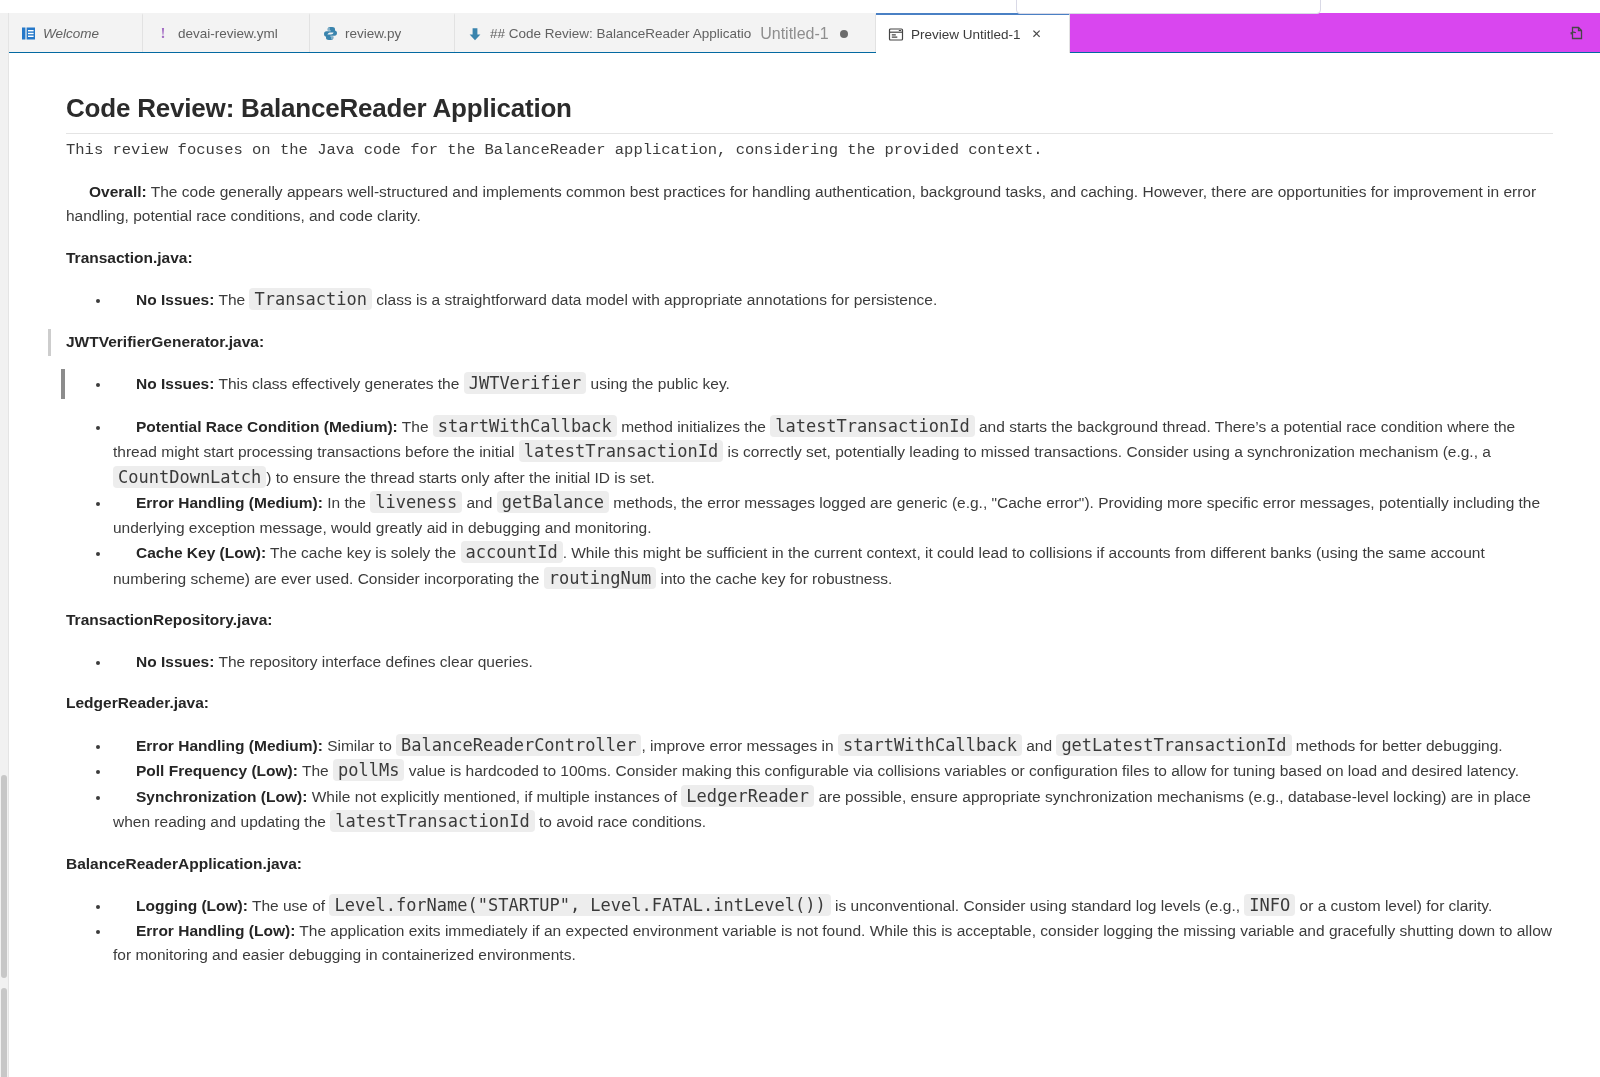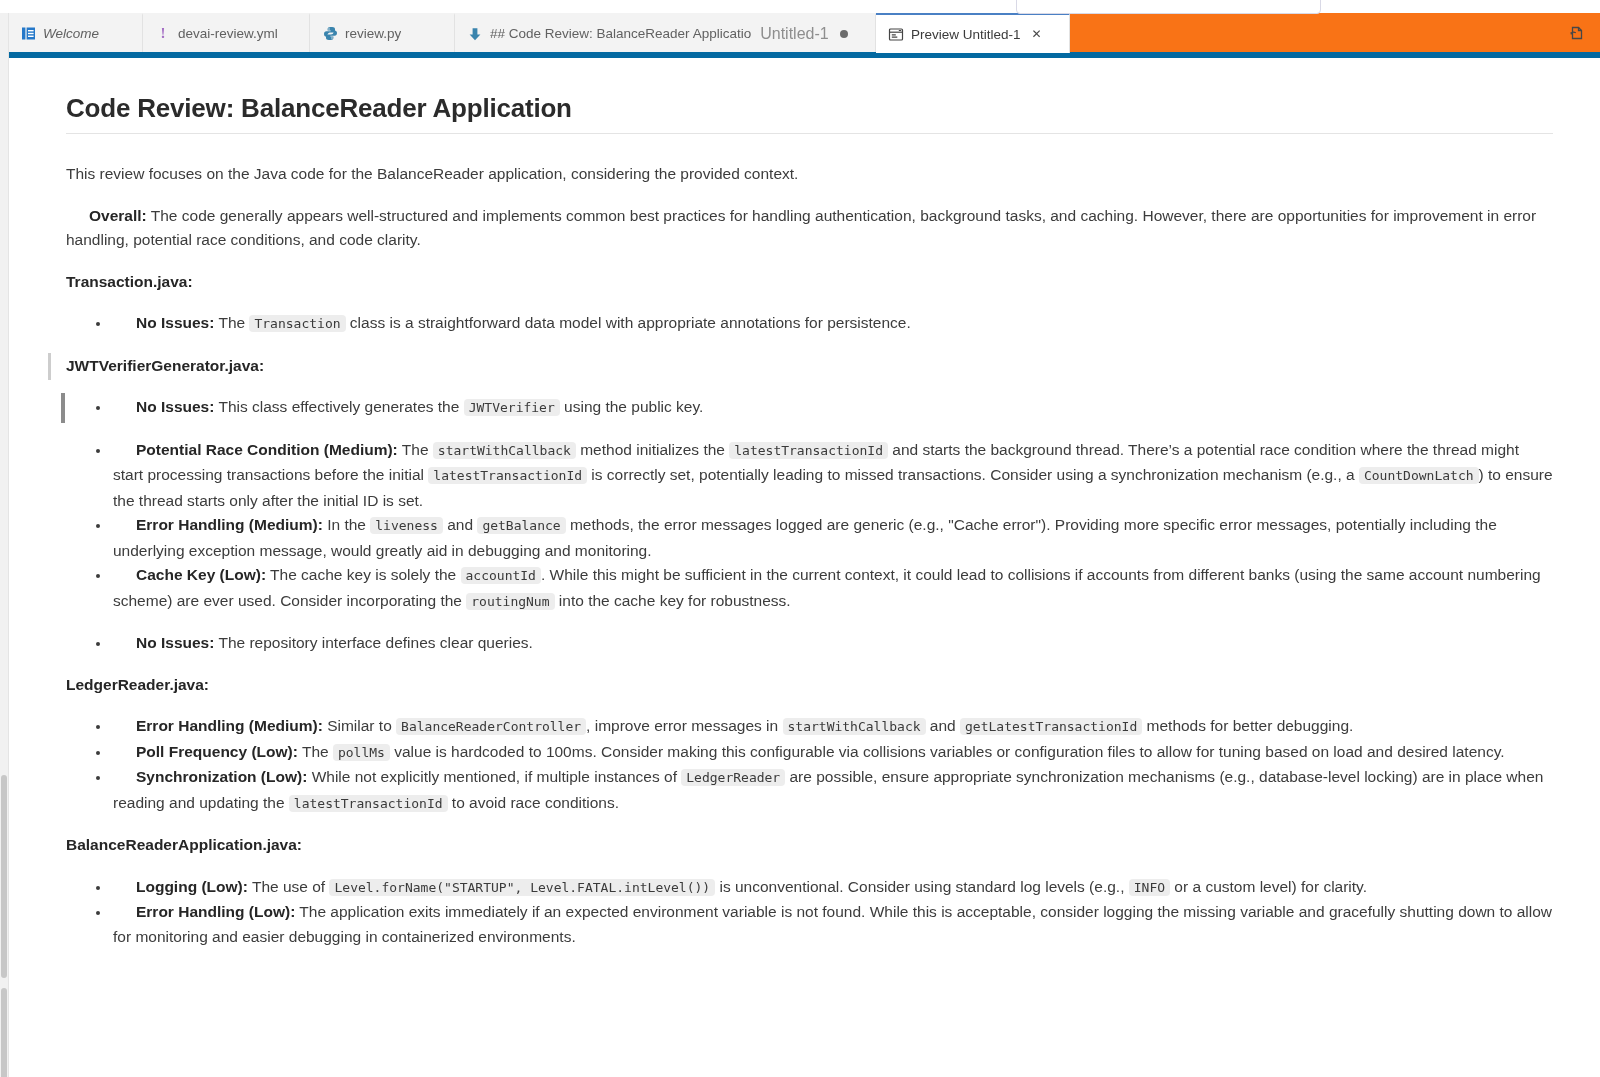--- a/index.html
+++ b/index.html
@@ -2,22 +2,22 @@
 <html><head>
 <meta charset="utf-8">
 <style>
   html,body{margin:0;padding:0;width:1600px;height:1077px;overflow:hidden;background:#fff;
     font-family:"Liberation Sans",sans-serif;-webkit-font-smoothing:antialiased;}
   
   .top-strip{position:absolute;top:0;left:0;width:1600px;height:13px;background:#fff;z-index:5;}
   .dialog-fragment{position:absolute;left:1016px;top:-6px;width:303px;height:18px;background:#fff;
     border:1px solid #d9d9e6;border-radius:0 0 4px 4px;}
   
-  .tab-bar{position:absolute;top:13px;left:8px;right:0;height:39px;background:#f97316;
-    border-bottom:6px solid #0369a1;z-index:4;display:flex;align-items:stretch;}
+  .tab-bar{position:absolute;top:13px;left:8px;right:0;height:39px;background:#d946ef;
+    border-bottom:1px solid #0369a1;z-index:4;display:flex;align-items:stretch;}
   .tabs{display:flex;align-items:stretch;height:100%;}
   .tab{box-sizing:border-box;display:flex;align-items:center;gap:7px;padding:0 12px;
     border-right:1px solid #e2e2e2;border-top:2.5px solid transparent;cursor:pointer;
     font-size:13.5px;color:#616161;white-space:nowrap;overflow:hidden;background:#f3f3f3;}
   .tab.active{background:#fff;border-top:2.5px solid #4a80c4;color:#3b3b3b;height:calc(100% + 1px);}
   .tab .lbl{overflow:hidden;text-overflow:clip;}
   .tab .lbl.italic{font-style:italic;}
   .tab .detail{color:#8e8e8e;font-size:16px;margin-left:2px;}
   .tab .dot{width:8px;height:8px;border-radius:50%;background:#6b6b6b;margin-left:4px;flex:none;}
   .tab .close{color:#474747;font-size:12px;margin-left:4px;flex:none;line-height:1;}
@@ -31,27 +31,27 @@
   .left-rail .thumb{position:absolute;left:1px;width:6px;background:#c7c7c7;border-radius:4px;}
   .thumb.t1{top:762px;height:203px;}
   .thumb.t2{top:975px;height:120px;border-radius:4px 4px 0 0;}
   
   .content{position:absolute;left:9px;top:52px;right:0;bottom:0;background:#fff;overflow:hidden;
     padding:41px 47px 0 57px;box-sizing:border-box;color:#3c3c3c;}
   .doc-title{font-size:26px;line-height:31px;font-weight:700;color:#2b2b2b;margin:0;
     padding-bottom:9px;border-bottom:1px solid #e4e4e4;letter-spacing:-0.2px;}
   #doc-blocks{font-size:15.5px;line-height:24.5px;}
   #doc-blocks p{margin:17px 0;}
-  #doc-blocks p.first{margin-top:28px;}
+  #doc-blocks p.first{margin-top:4px;font-family:Liberation Mono, monospace;}
   #doc-blocks p.sec-h{font-weight:700;color:#262626;}
   #doc-blocks ul{margin:17px 0;padding-left:45px;}
   #doc-blocks li{padding-left:2px;margin:0;}
   #doc-blocks li::marker{color:#3c3c3c;font-size:14px;}
   strong{font-weight:700;color:#262626;margin-left:23px;}
-  code{font-family:"DejaVu Sans Mono",monospace;font-size:13px;background:#ededed;
+  code{font-family:"DejaVu Sans Mono",monospace;font-size:17px;background:#ededed;
     color:#3a3a3a;border-radius:4px;padding:1px 5px;white-space:nowrap;}
   
   .bar-light{position:relative;}
   .bar-light::before{content:"";position:absolute;left:-18px;top:-1px;width:3px;height:27px;background:#cdcdcd;}
   .bar-dark{position:relative;}
   .bar-dark::before{content:"";position:absolute;left:-50px;top:-2px;width:4px;height:30px;background:#8c8c8c;}
 </style>
 </head>
 <body>
 
@@ -139,20 +139,21 @@
       </ul>
       <p class="sec-h bar-light">JWTVerifierGenerator.java:</p>
       <ul>
         <li class="bar-dark"><strong>No Issues:</strong><span> This class effectively generates the </span><code>JWTVerifier</code><span> using the public key.</span></li>
       </ul>
       <ul>
         <li class=""><strong>Potential Race Condition (Medium):</strong><span> The </span><code>startWithCallback</code><span> method initializes the </span><code>latestTransactionId</code><span> and starts the background thread. There’s a potential race condition where the thread might start processing transactions before the initial </span><code>latestTransactionId</code><span> is correctly set, potentially leading to missed transactions. Consider using a synchronization mechanism (e.g., a </span><code>CountDownLatch</code><span>) to ensure the thread starts only after the initial ID is set.</span></li>
         <li class=""><strong>Error Handling (Medium):</strong><span> In the </span><code>liveness</code><span> and </span><code>getBalance</code><span> methods, the error messages logged are generic (e.g., "Cache error"). Providing more specific error messages, potentially including the underlying exception message, would greatly aid in debugging and monitoring.</span></li>
         <li class=""><strong>Cache Key (Low):</strong><span> The cache key is solely the </span><code>accountId</code><span>. While this might be sufficient in the current context, it could lead to collisions if accounts from different banks (using the same account numbering scheme) are ever used. Consider incorporating the </span><code>routingNum</code><span> into the cache key for robustness.</span></li>
       </ul>
+      <p class="sec-h">TransactionRepository.java:</p>
       <ul>
         <li class=""><strong>No Issues:</strong><span> The repository interface defines clear queries.</span></li>
       </ul>
       <p class="sec-h">LedgerReader.java:</p>
       <ul>
         <li class=""><strong>Error Handling (Medium):</strong><span> Similar to </span><code>BalanceReaderController</code><span>, improve error messages in </span><code>startWithCallback</code><span> and </span><code>getLatestTransactionId</code><span> methods for better debugging.</span></li>
         <li class=""><strong>Poll Frequency (Low):</strong><span> The </span><code>pollMs</code><span> value is hardcoded to 100ms. Consider making this configurable via collisions variables or configuration files to allow for tuning based on load and desired latency.</span></li>
         <li class=""><strong>Synchronization (Low):</strong><span> While not explicitly mentioned, if multiple instances of </span><code>LedgerReader</code><span> are possible, ensure appropriate synchronization mechanisms (e.g., database-level locking) are in place when reading and updating the </span><code>latestTransactionId</code><span> to avoid race conditions.</span></li>
       </ul>
       <p class="sec-h">BalanceReaderApplication.java:</p>

